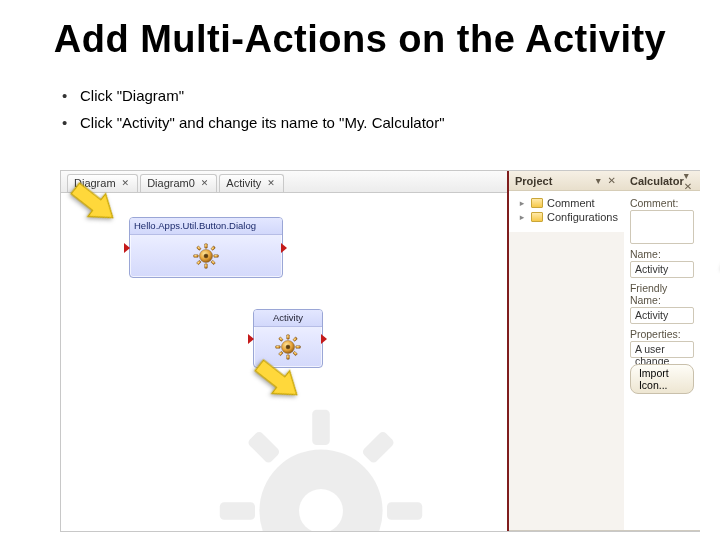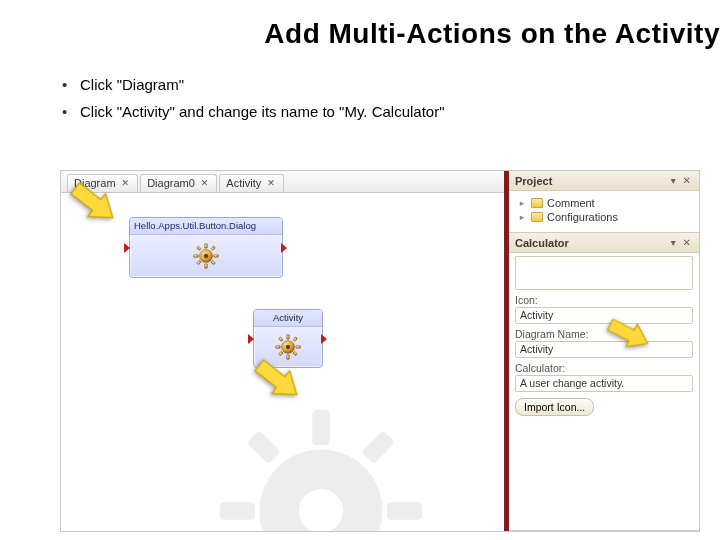--- a/index.html
+++ b/index.html
@@ -6,23 +6,23 @@
   body {
     margin: 0;
     width: 720px;
     height: 540px;
     font-family: "Segoe UI", Tahoma, sans-serif;
     background: #fff;
     overflow: hidden;
     color: #000;
   }
   .slide-title {
-    font-size: 28px;
+    font-size: 38px;
     font-weight: 700;
-    text-align: right;
+    text-align: center;
     padding: 18px 0 8px;
     letter-spacing: 0.5px;
   }
   .bullets {
     padding: 8px 0 14px 62px;
     font-size: 15px;
   }
   .bullet {
     margin: 10px 0;
   }
@@ -39,21 +39,21 @@
     right: 20px;
     top: 170px;
     bottom: 8px;
     border: 1px solid #c8c8c8;
     background: #fff;
     display: flex;
   }
   .canvas-area {
     position: relative;
     flex: 1 1 auto;
-    border-right: 5px solid #7f1d1d;
+    border-right: 2px solid #7f1d1d;
     overflow: hidden;
   }
   .tabstrip {
     display: flex;
     align-items: flex-end;
     height: 22px;
     padding: 0 6px;
     background: linear-gradient(#fbfbfb,#ececec);
     border-bottom: 1px solid #c9c9c9;
     font-size: 11px;
@@ -154,21 +154,21 @@
     bottom: -90px;
     width: 220px; height: 220px;
     opacity: 0.10;
     pointer-events: none;
   }
 
   
   .side {
     width: 190px;
     display: flex;
-    flex-direction: column;
+    flex-direction: row;
     font-size: 11px;
     background: #f6f3ef;
   }
   .panel {
     border-bottom: 1px solid #cfcabf;
   }
   .panel-head {
     display: flex;
     align-items: center;
     justify-content: space-between;
@@ -369,29 +369,30 @@
       </div>
     </div>
 
     <div class="panel" style="flex:1 1 auto; display:flex; flex-direction:column;">
       <div class="panel-head">
         <span class="title">Calculator</span>
         <span class="ctl">▾  ✕</span>
       </div>
       <div class="props">
 
+        <div class="prop-label">Comment:</div>
         <div class="prop-field" style="height:34px"></div>
 
-        <div class="prop-label">Icon:</div>
+        <div class="prop-label">Name:</div>
         <div class="prop-field">Activity</div>
 
-        <div class="prop-label">Diagram Name:</div>
+        <div class="prop-label">Friendly Name:</div>
         <div class="prop-field">Activity</div>
 
-        <div class="prop-label">Calculator:</div>
+        <div class="prop-label">Properties:</div>
         <div class="prop-field">A user change activity.</div>
 
         <span class="prop-btn">Import Icon...</span>
 
         
         <div class="arrow arrow3" style="width:48px;height:30px">
           <svg viewBox="0 0 60 40">
             <polygon points="2,12 34,12 34,3 58,20 34,37 34,28 2,28" fill="#ffd83b" stroke="#c7a400" stroke-width="1.5"></polygon>
           </svg>
         </div>

